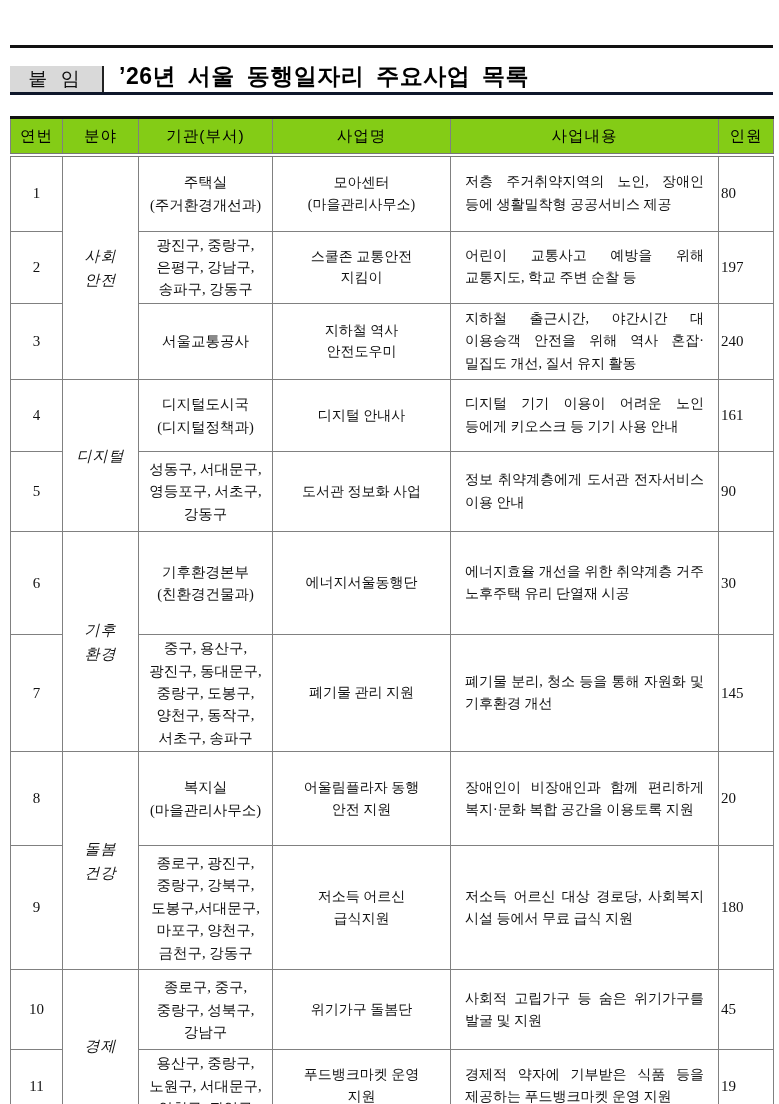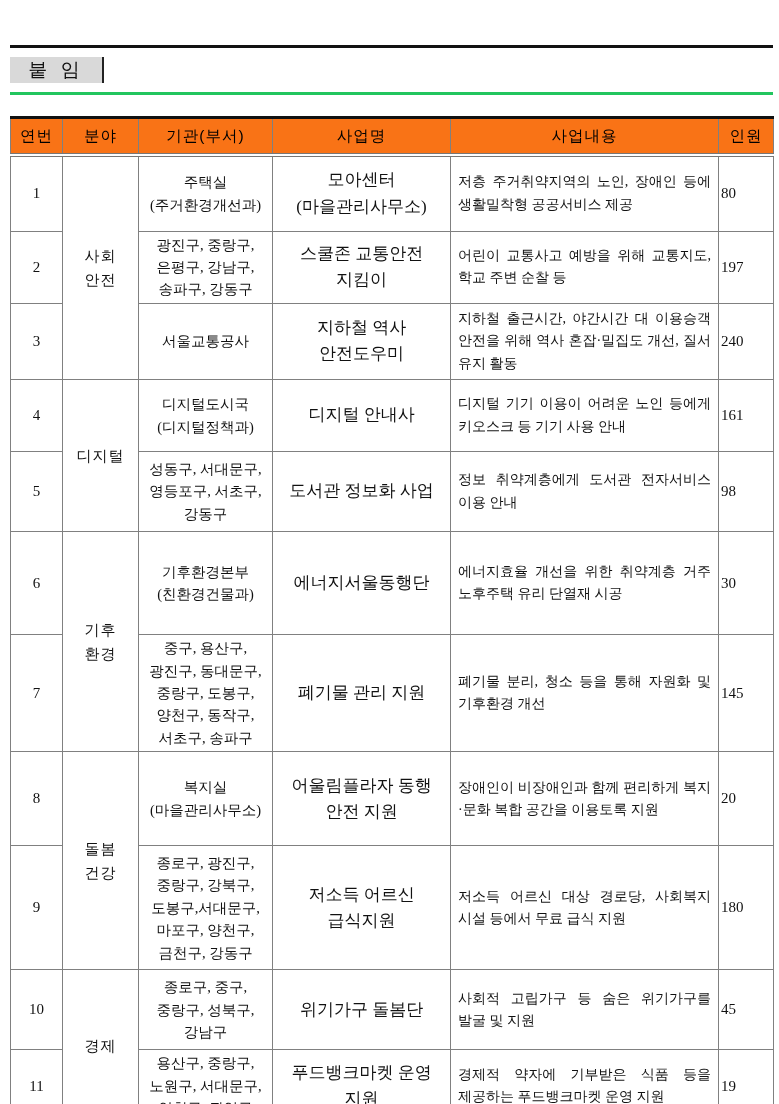--- a/index.html
+++ b/index.html
@@ -9,23 +9,23 @@
     color:#111;
     position:relative;
     overflow:hidden;
   }
 
   
   .band{
     margin:45px 6px 0 10px;
     height:44px;
     border-top:3px solid #111;
-    border-bottom:3px solid #22c55e;
+    border-bottom:3px solid #0f172a;
     display:flex;
-    align-items:center;
+    align-items:flex-end;
   }
   .band-label{
     width:92px;
     background:#d9d9d9;
     border-right:2px solid #222;
     display:flex;align-items:center;justify-content:center;
     font-family:"Liberation Sans","DejaVu Sans",sans-serif;
     font-size:19px;
     letter-spacing:4px;
     color:#111;
@@ -53,45 +53,45 @@
     border-left:1px solid #808080;
     border-right:1px solid #808080;
   }
   th,td{
     border:1px solid #808080;
     vertical-align:middle;
     padding:2px;
     overflow:hidden;
   }
   thead th{
-    background:#f97316;
+    background:#84cc16;
     font-family:"Liberation Sans","DejaVu Sans",sans-serif;
     font-weight:normal;
     font-size:15.5px;
     letter-spacing:1px;
     color:#000;
     height:30px;
     border-bottom:4px double #777;
   }
   .cell-no{ text-align:center; font-size:15px; }
   .cell-category{
     text-align:center; font-size:15px;
-    white-space:pre-line; line-height:1.6; letter-spacing:1px;
+    white-space:pre-line; line-height:1.6; letter-spacing:1px;font-style:italic;
   }
   .cell-org{
     text-align:center; font-size:14.5px;
     white-space:pre-line; line-height:1.55;margin-left:28px;
   }
   .cell-name{
-    text-align:center; font-size:17px;
+    text-align:center; font-size:14px;
     white-space:pre-line; line-height:1.55;
   }
   .cell-desc{
     text-align:justify; font-size:14px;
-    line-height:1.6; padding:4px 7px;
+    line-height:1.6; padding:4px 14px;
     word-break:keep-all;
   }
   .cell-count{ text-align:left; font-size:15px; }
 
   
   tbody tr:nth-child(1){height:76px}
   tbody tr:nth-child(2){height:71px}
   tbody tr:nth-child(3){height:64px}
   tbody tr:nth-child(4){height:72px}
   tbody tr:nth-child(5){height:80px}
@@ -100,20 +100,21 @@
   tbody tr:nth-child(8){height:94px}
   tbody tr:nth-child(9){height:124px}
   tbody tr:nth-child(10){height:80px}
   tbody tr:nth-child(11){height:70px}
 </style>
 </head>
 <body>
 
 <div class="band">
   <div class="band-label">붙 임</div>
+  <div class="band-title">’26년 서울 동행일자리 주요사업 목록</div>
 </div>
 
 <div class="tbl-wrap">
   <table>
     <colgroup>
       <col style="width:52px">
       <col style="width:76px">
       <col style="width:134px">
       <col style="width:178px">
       <col style="width:268px">
@@ -168,21 +169,21 @@
           <td class="cell-desc">디지털 기기 이용이 어려운 노인 등에게 키오스크 등 기기 사용 안내</td>
           <td class="cell-count">161</td>
         </tr>
         <tr>
           <td class="cell-no">5</td>
           <td class="cell-org">성동구, 서대문구,
 영등포구, 서초구,
 강동구</td>
           <td class="cell-name">도서관 정보화 사업</td>
           <td class="cell-desc">정보 취약계층에게 도서관 전자서비스 이용 안내</td>
-          <td class="cell-count">98</td>
+          <td class="cell-count">90</td>
         </tr>
         <tr>
           <td class="cell-no">6</td>
           <td class="cell-category" rowspan="2">기후
 환경</td>
           <td class="cell-org">기후환경본부
 (친환경건물과)</td>
           <td class="cell-name">에너지서울동행단</td>
           <td class="cell-desc">에너지효율 개선을 위한 취약계층 거주 노후주택 유리 단열재 시공</td>
           <td class="cell-count">30</td>

